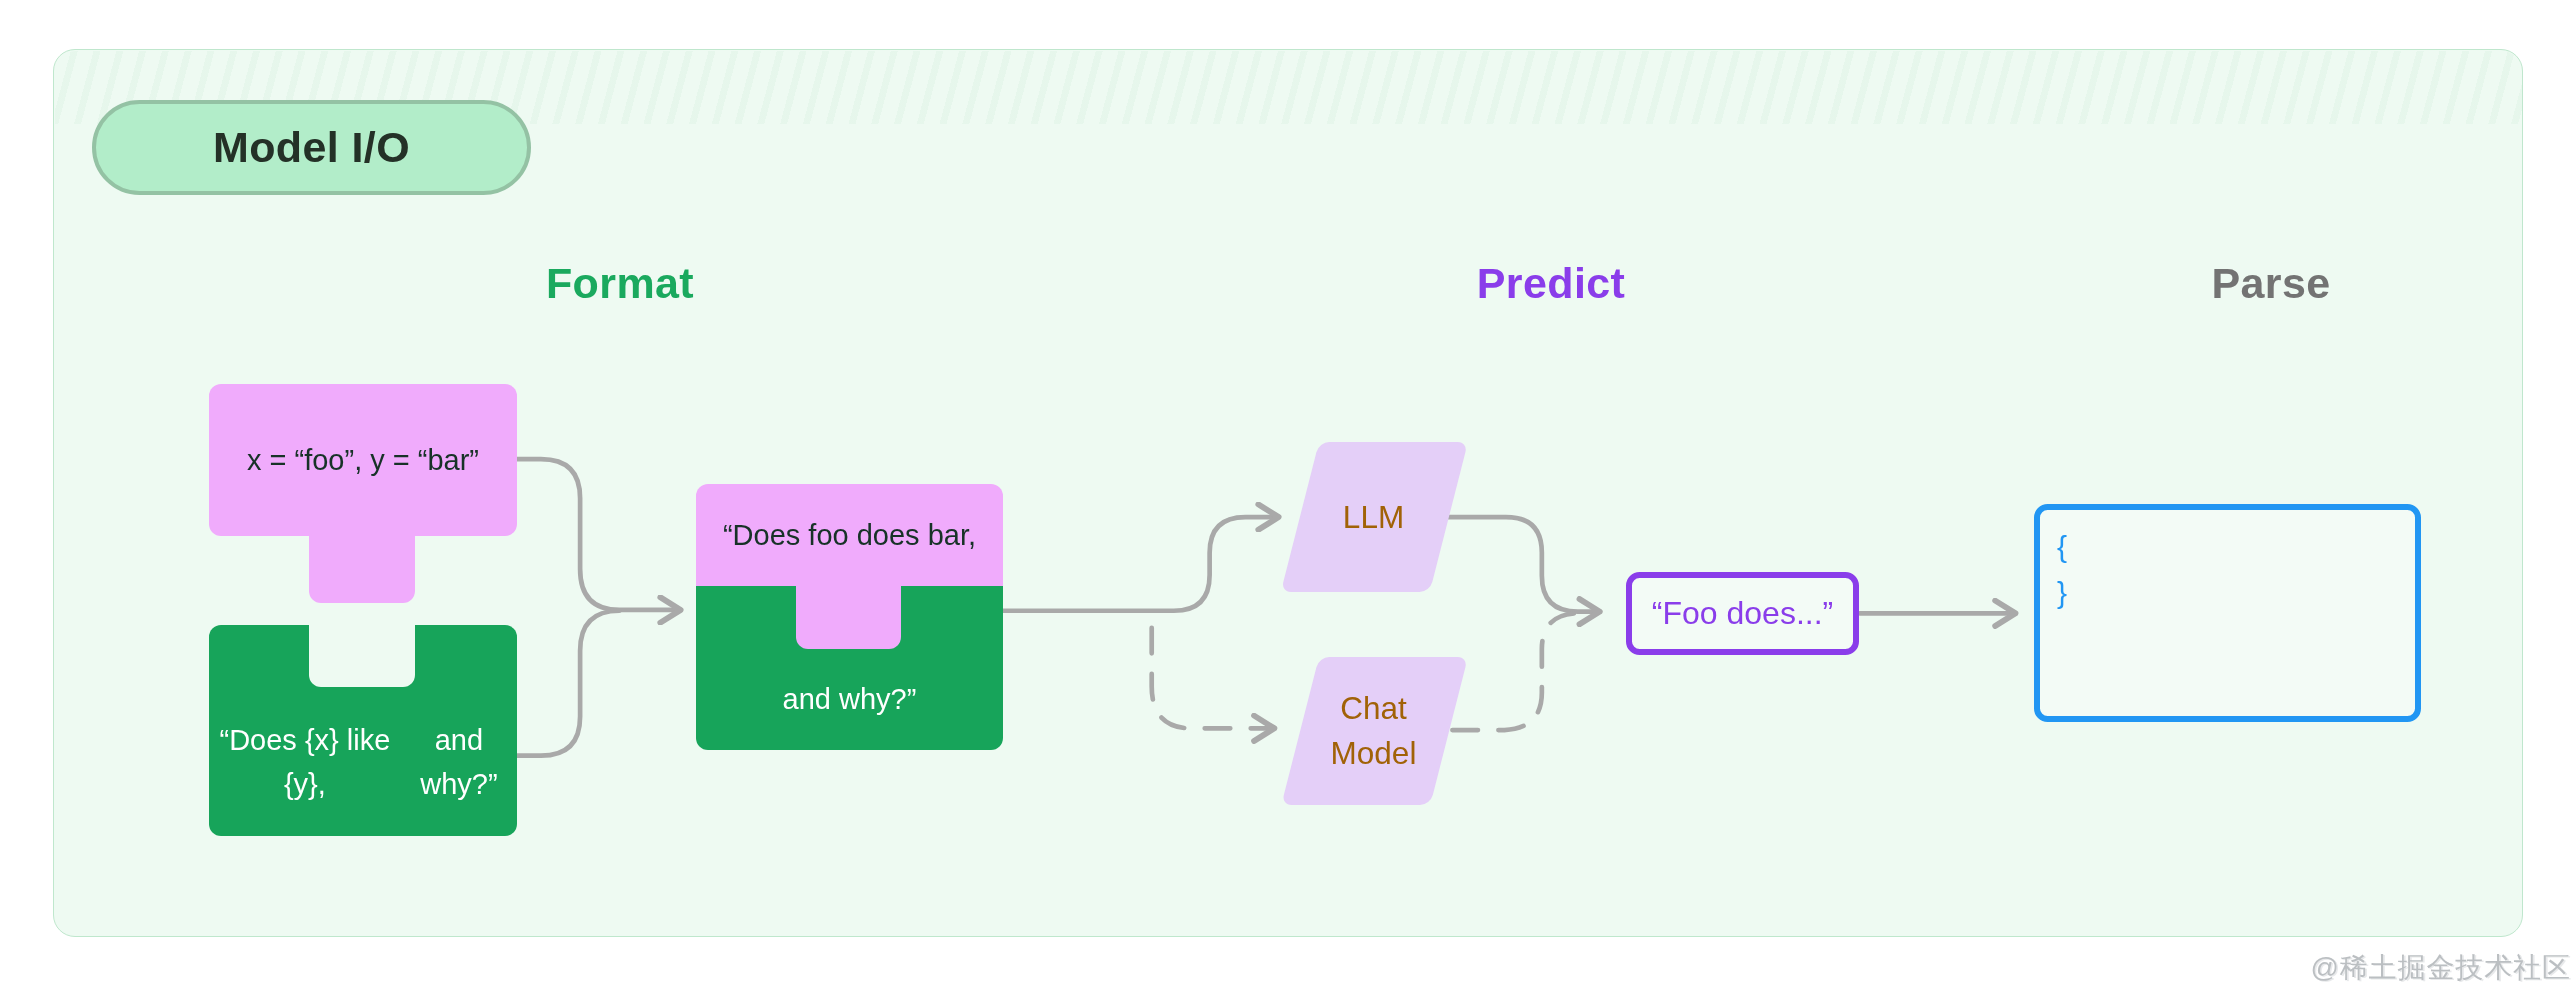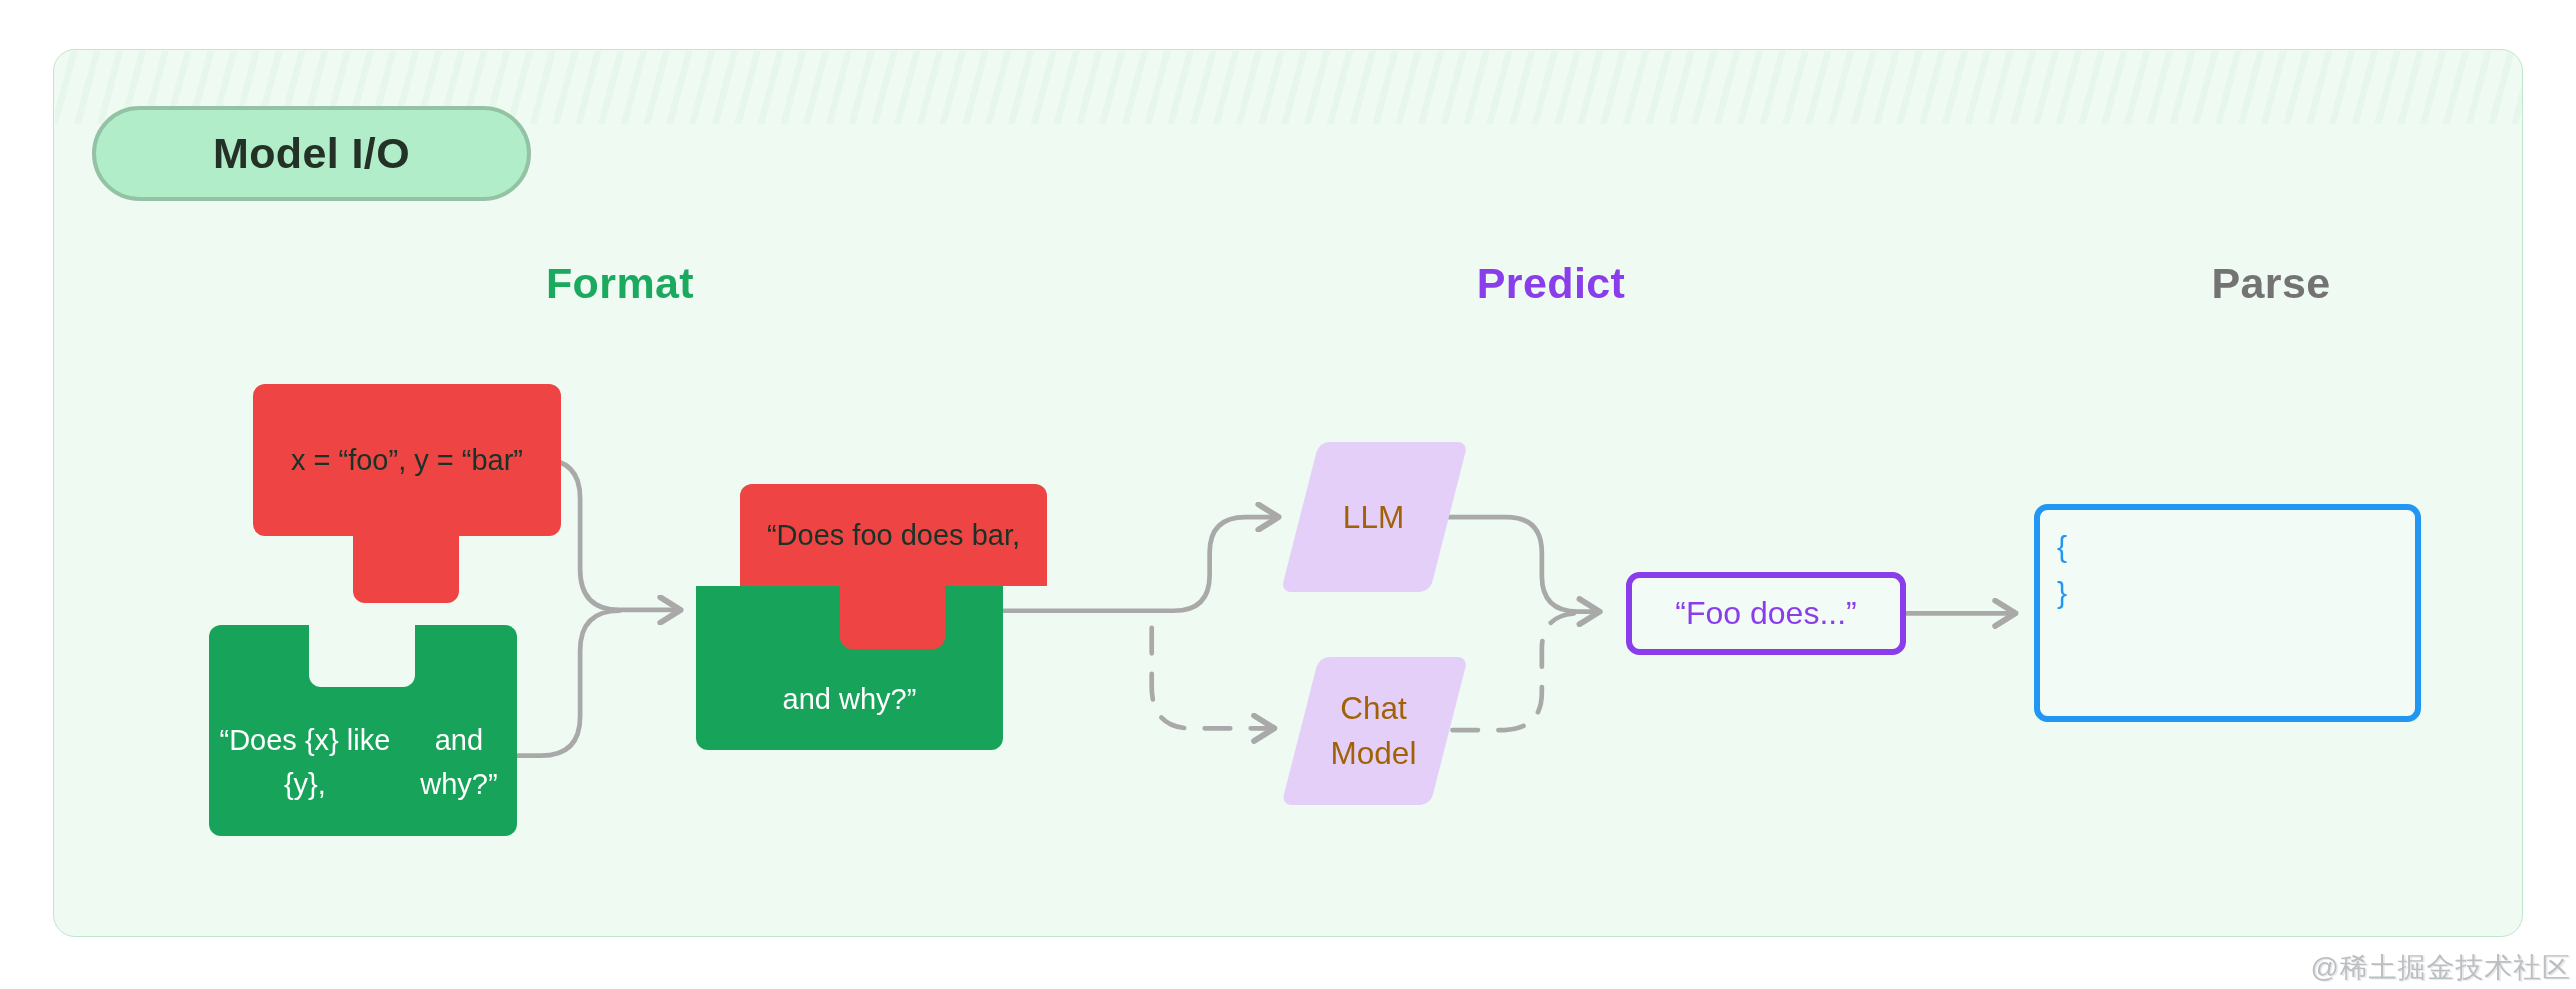--- a/index.html
+++ b/index.html
@@ -22,41 +22,41 @@
     left:55px;top:51px;width:2467px;height:73px;
     border-radius:20.4px 20.4px 0 0;
     background:repeating-linear-gradient(105deg,
       rgba(255,255,255,0.0) 0 15.3px,
       rgba(197,232,209,0.35) 15.3px 22px);
     opacity:.55;
   }
 
   
   .badge{
-    left:92px;top:106px;width:439px;height:95px;
+    left:92px;top:100px;width:439px;height:95px;
     background:#b2edc9;
     border:4.3px solid #94c2a4;
     border-radius:48px;
     box-sizing:border-box;
     display:flex;align-items:center;justify-content:center;
     font-size:43px;font-weight:700;color:#243127;
     letter-spacing:0.4px;
   }
 
   
   .stage{
     top:256px;height:55px;display:flex;align-items:center;justify-content:center;
     font-size:43px;font-weight:700;letter-spacing:0.4px;white-space:nowrap;
   }
   .stage.format{left:492px;width:256px;color:#1aa95e;}
   .stage.predict{left:1423px;width:256px;color:#8a3dea;}
   .stage.parse{left:2143px;width:256px;color:#737373;}
 
   
-  .lightgreen{background:#ef4444;margin-left:44px;}
+  .lightgreen{background:#f0abfc;}
   .darkgreen{background:#17a45a;}
 
   .blockA{left:209px;top:384px;width:308px;height:152px;border-radius:12px;
     display:flex;align-items:center;justify-content:center;
     font-size:29px;color:#173227;}
   .blockA-tab{left:309px;top:530px;width:106px;height:73px;border-radius:0 0 12px 12px;}
 
   .blockB{left:209px;top:625px;width:308px;height:211px;border-radius:12px;}
   .blockB-notch{left:309px;top:624px;width:106px;height:63px;background:#eefaf2;border-radius:0 0 12px 12px;}
   .blockB-text{left:209px;top:687px;width:308px;height:150px;
@@ -81,21 +81,21 @@
   .para.chat{left:1319px;top:657px;height:148px;}
   .para-label{
     display:flex;flex-direction:column;align-items:center;justify-content:center;
     font-size:31.5px;color:#a16207;line-height:45px;text-align:center;
   }
   .para-label.llm{left:1280px;top:442px;width:187px;height:150px;}
   .para-label.chat{left:1280px;top:657px;width:187px;height:148px;}
 
   
   .foo-box{
-    left:1626px;top:572px;width:280px;height:83px;box-sizing:border-box;
+    left:1626px;top:572px;width:233px;height:83px;box-sizing:border-box;
     background:#f3fbf6;border:6px solid #8a3dea;border-radius:13.6px;
     display:flex;align-items:center;justify-content:center;
     font-size:32px;color:#8a3dea;white-space:nowrap;
   }
   .json-box{
     left:2034px;top:504px;width:387px;height:218px;box-sizing:border-box;
     background:#f3fbf6;border:6px solid #2196f3;border-radius:13.6px;
     padding:13.6px 0 0 17px;
     font-size:30px;color:#2196f3;line-height:46px;white-space:nowrap;
   }

